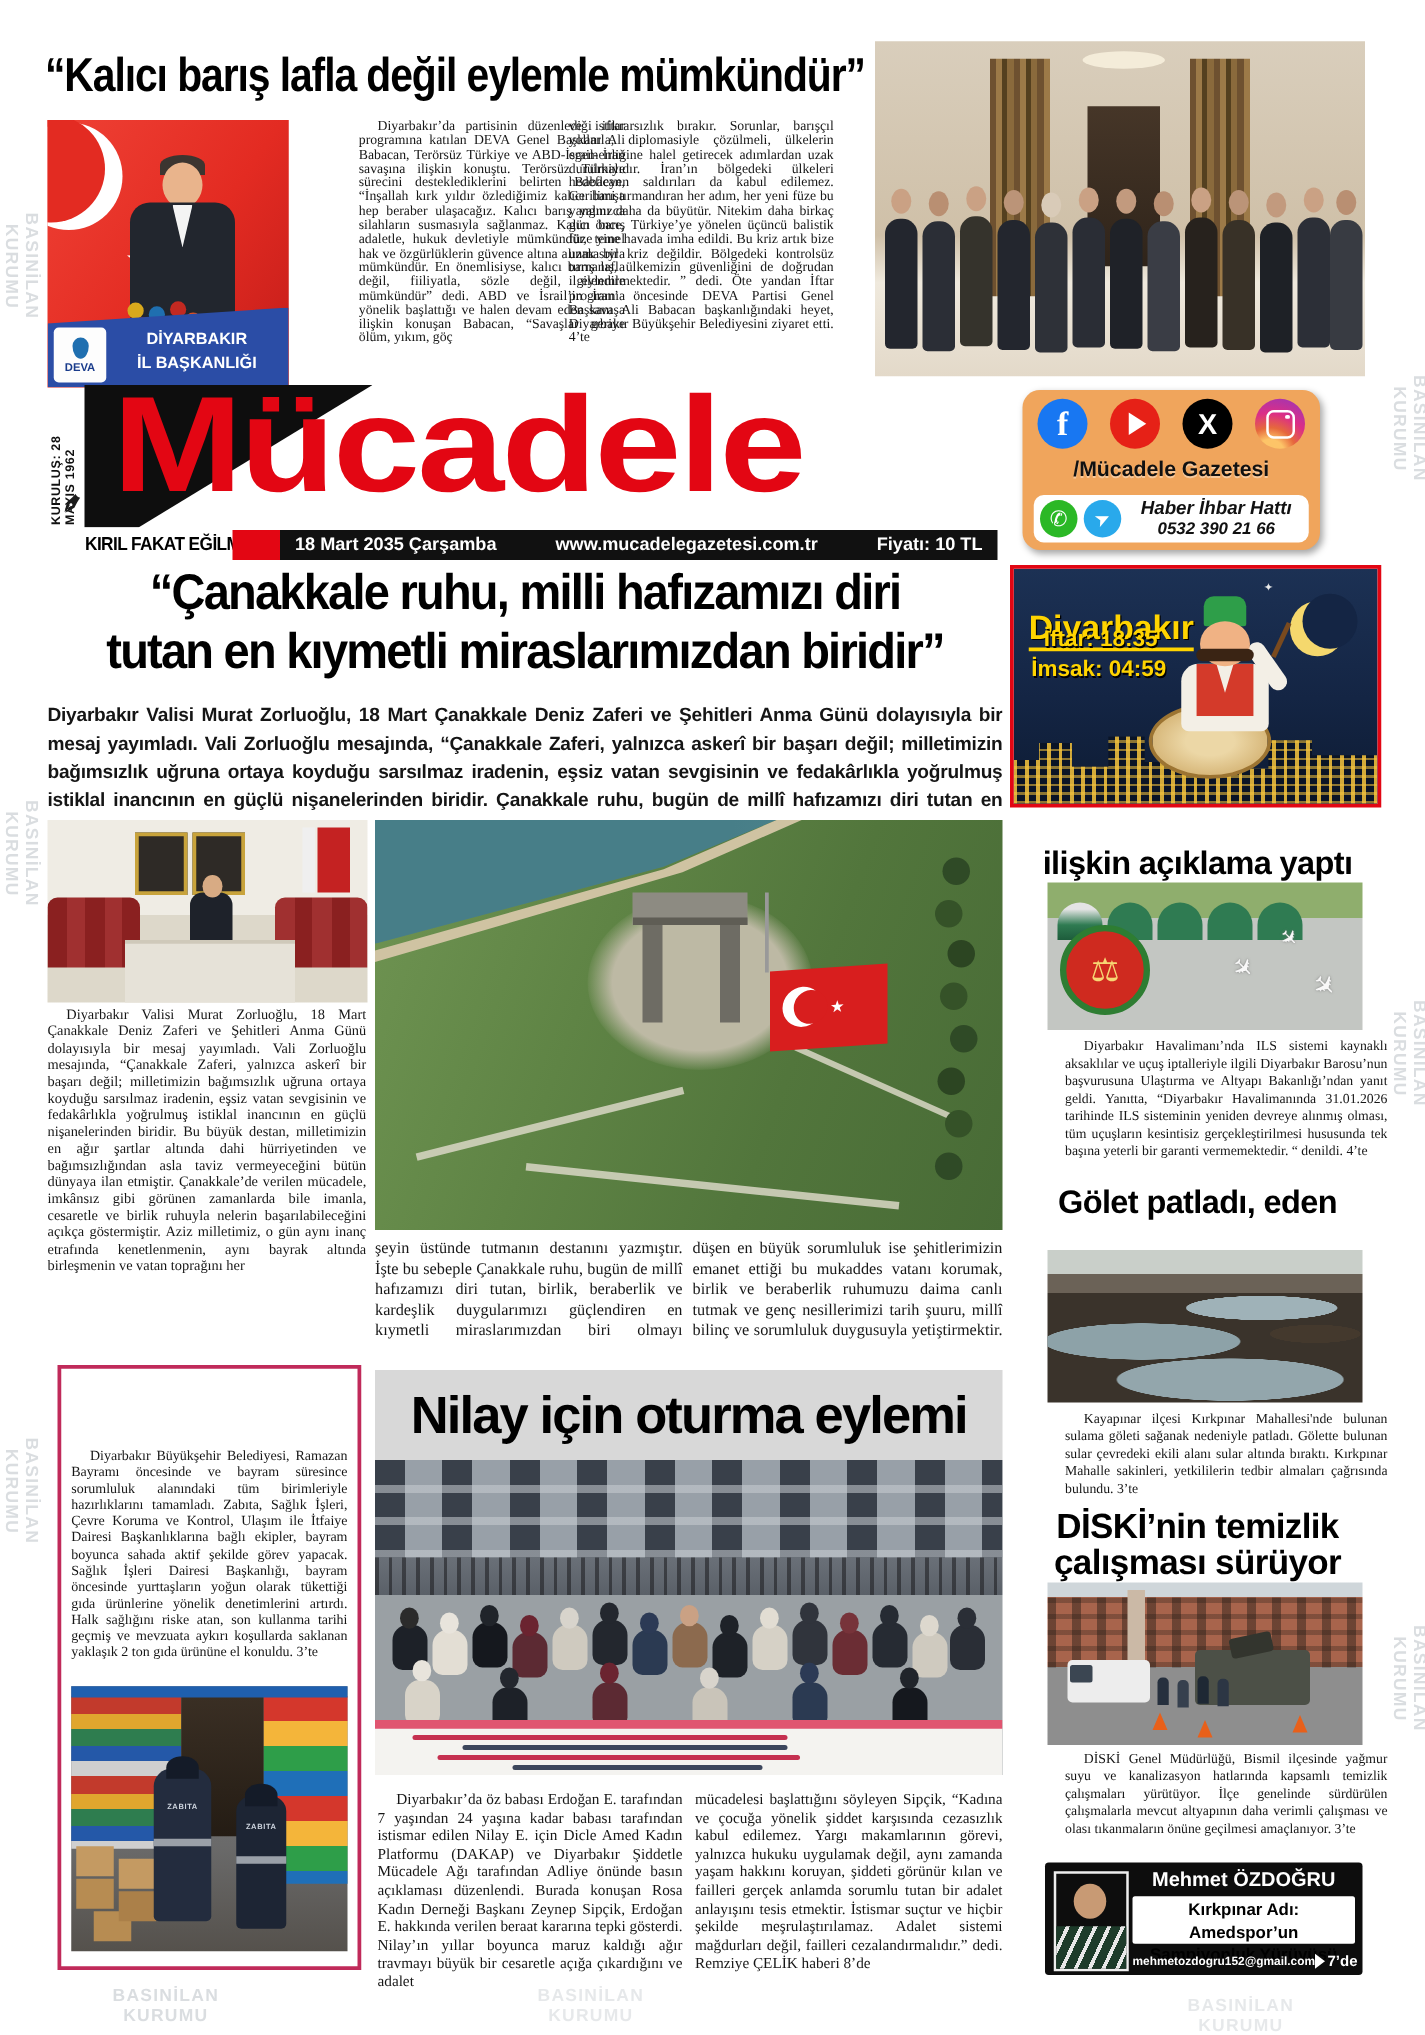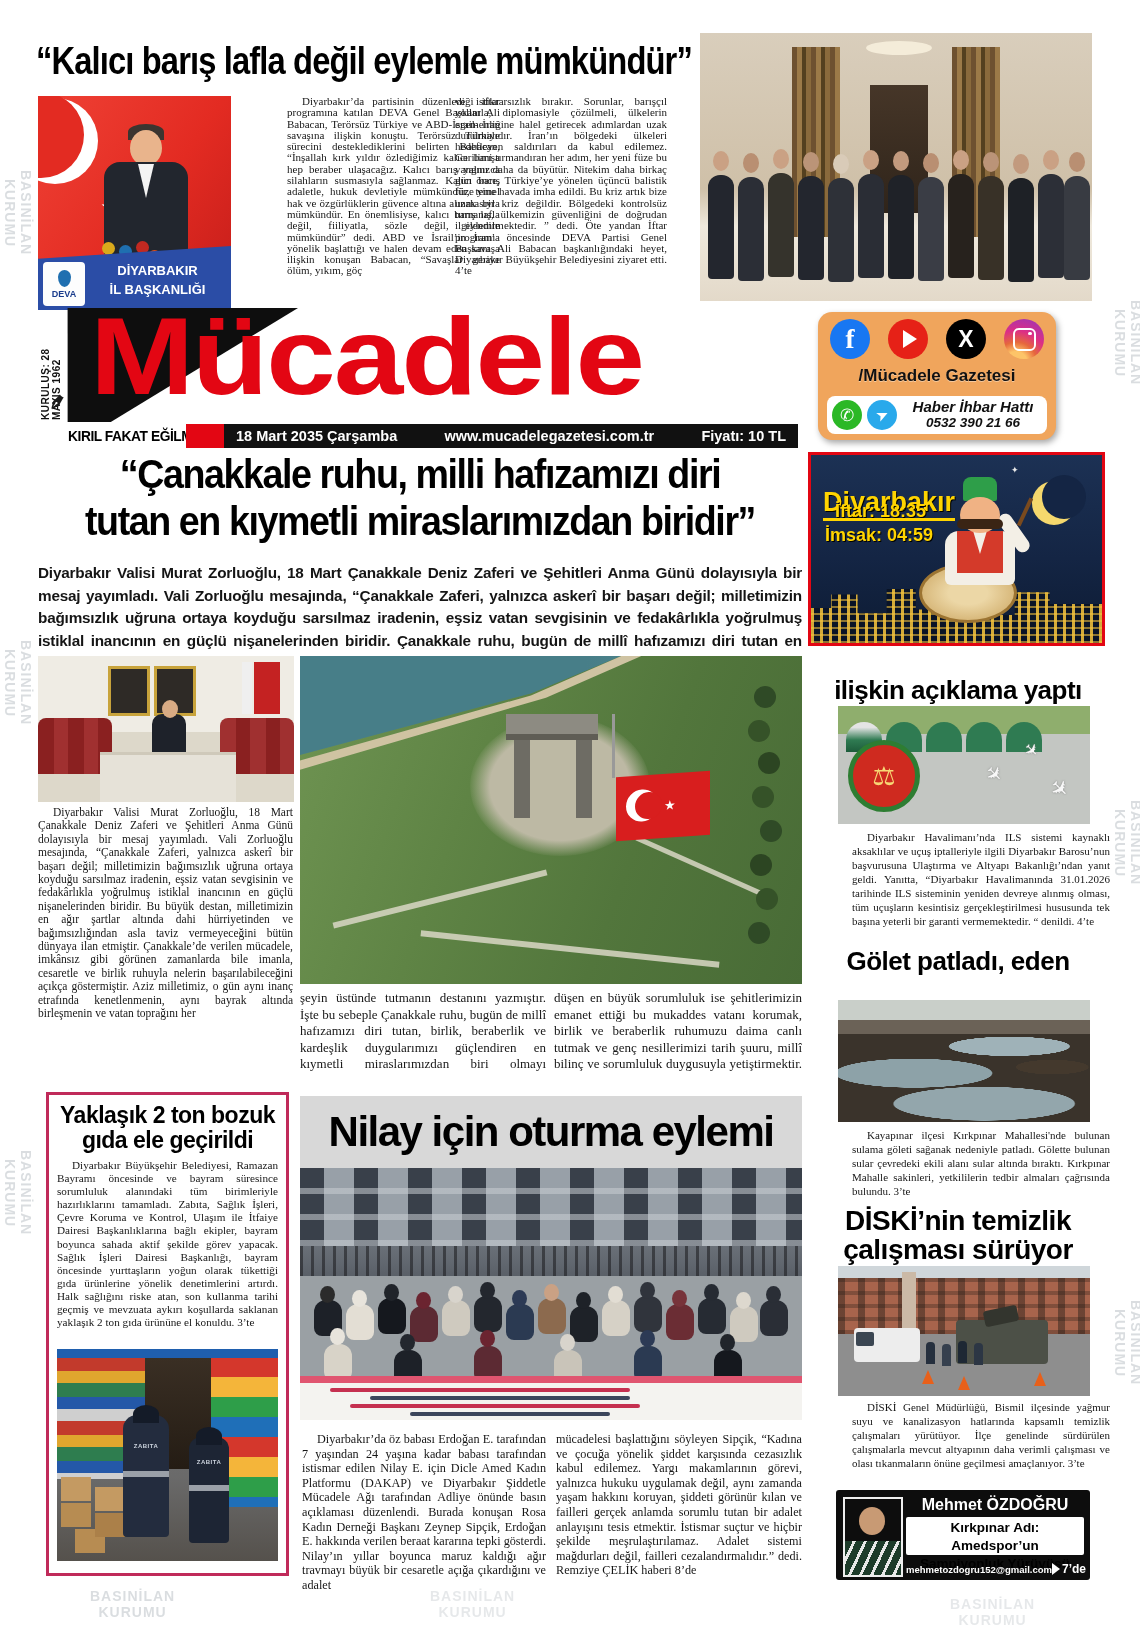--- a/index.html
+++ b/index.html
@@ -469,24 +469,20 @@
     <p class="indent">Diyarbakır Valisi Murat Zorluoğlu, 18 Mart Çanakkale Deniz Zaferi ve Şehitleri Anma Günü dolayısıyla bir mesaj yayımladı. Vali Zorluoğlu mesajında, “Çanakkale Zaferi, yalnızca askerî bir başarı değil; milletimizin bağımsızlık uğruna ortaya koyduğu sarsılmaz iradenin, eşsiz vatan sevgisinin ve fedakârlıkla yoğrulmuş istiklal inancının en güçlü nişanelerinden biridir. Bu büyük destan, milletimizin en ağır şartlar altında dahi hürriyetinden ve bağımsızlığından asla taviz vermeyeceğini bütün dünyaya ilan etmiştir. Çanakkale’de verilen mücadele, imkânsız gibi görünen zamanlarda bile imanla, cesaretle ve birlik ruhuyla nelerin başarılabileceğini açıkça göstermiştir. Aziz milletimiz, o gün aynı inanç etrafında kenetlenmenin, aynı bayrak altında birleşmenin ve vatan toprağını her</p>
   </div>
 <div class="abs body-txt" id="mcol-mid">
     <p>şeyin üstünde tutmanın destanını yazmıştır. İşte bu sebeple Çanakkale ruhu, bugün de millî hafızamızı diri tutan, birlik, beraberlik ve kardeşlik duygularımızı güçlendiren en kıymetli miraslarımızdan biri olmayı sürdürmektedir. Bugün bizlere</p>
   </div>
 <div class="abs body-txt" id="mcol-right">
     <p>düşen en büyük sorumluluk ise şehitlerimizin emanet ettiği bu mukaddes vatanı korumak, birlik ve beraberlik ruhumuzu daima canlı tutmak ve genç nesillerimizi tarih şuuru, millî bilinç ve sorumluluk duygusuyla yetiştirmektir. ” dedi. 5’te</p>
   </div>
 
 <div class="abs" id="gida-box">
-  <div class="hl" id="gida-hl">
-    <span>Yaklaşık 2 ton bozuk</span><br>
-    <span>gıda ele geçirildi</span>
-  </div>
   <div class="body-txt" id="gida-body" style="position:absolute">
       <p class="indent">Diyarbakır Büyükşehir Belediyesi, Ramazan Bayramı öncesinde ve bayram süresince sorumluluk alanındaki tüm birimleriyle hazırlıklarını tamamladı.  Zabıta, Sağlık İşleri, Çevre Koruma ve Kontrol, Ulaşım ile İtfaiye Dairesi Başkanlıklarına bağlı ekipler, bayram boyunca sahada aktif şekilde görev yapacak. Sağlık İşleri Dairesi Başkanlığı, bayram öncesinde yurttaşların yoğun olarak tükettiği gıda ürünlerine yönelik denetimlerini artırdı. Halk sağlığını riske atan, son kullanma tarihi geçmiş ve mevzuata aykırı koşullarda saklanan yaklaşık 2 ton gıda ürününe el konuldu.  3’te</p>
     </div>
   <div id="zabita-photo">
     <div class="zb-shelfL"></div>
     <div class="zb-door"></div>
     <div class="zb-shelfR"></div>
     <div class="zb-sign"></div>
     <div class="zb-boxes"></div>
     <div class="zb-fig1">

